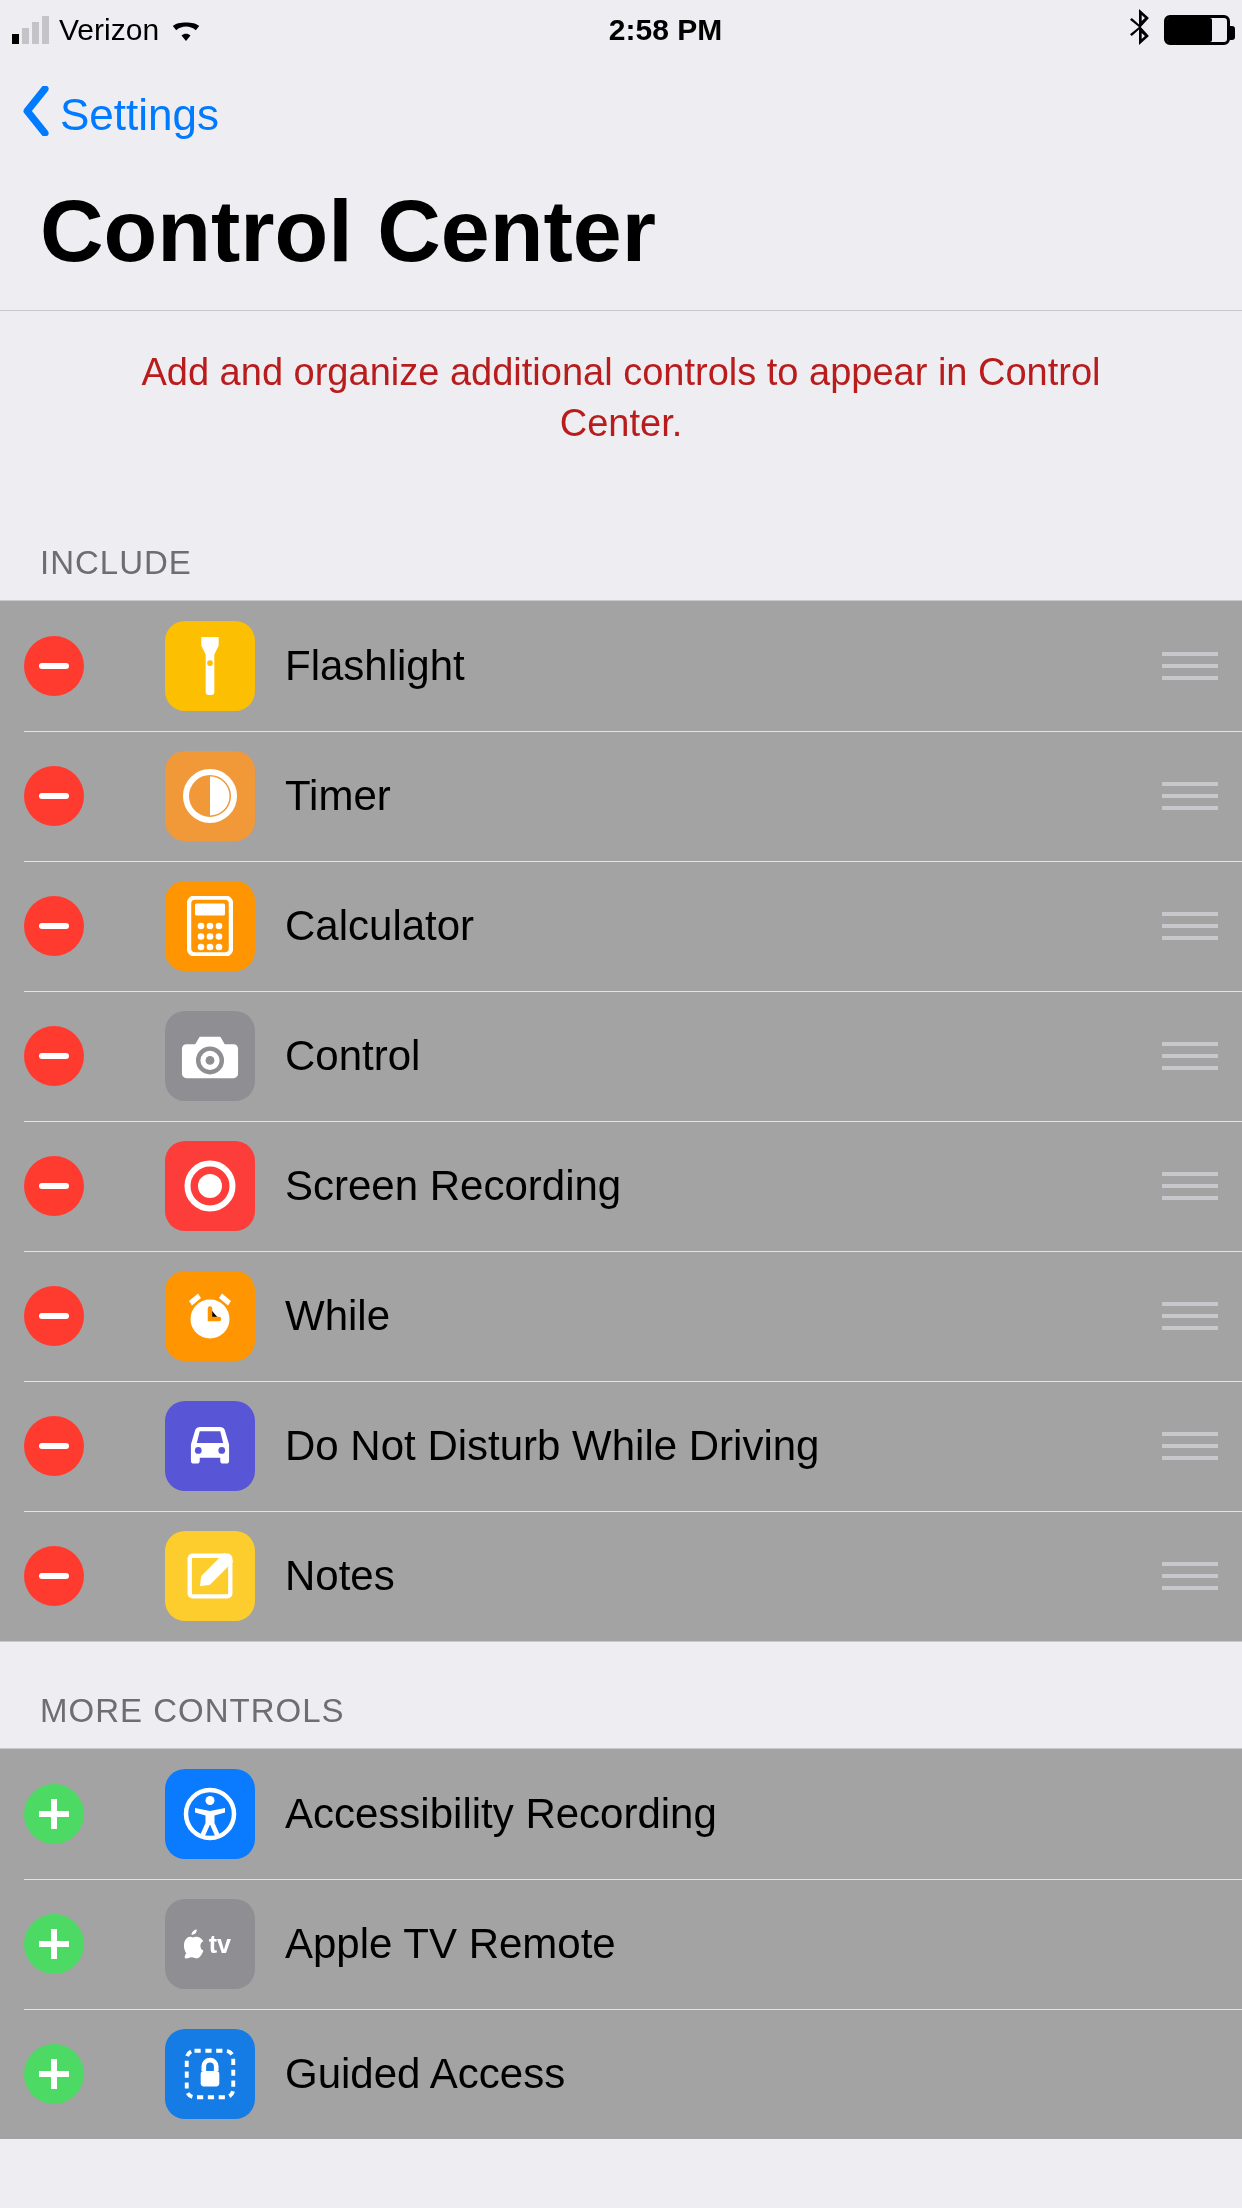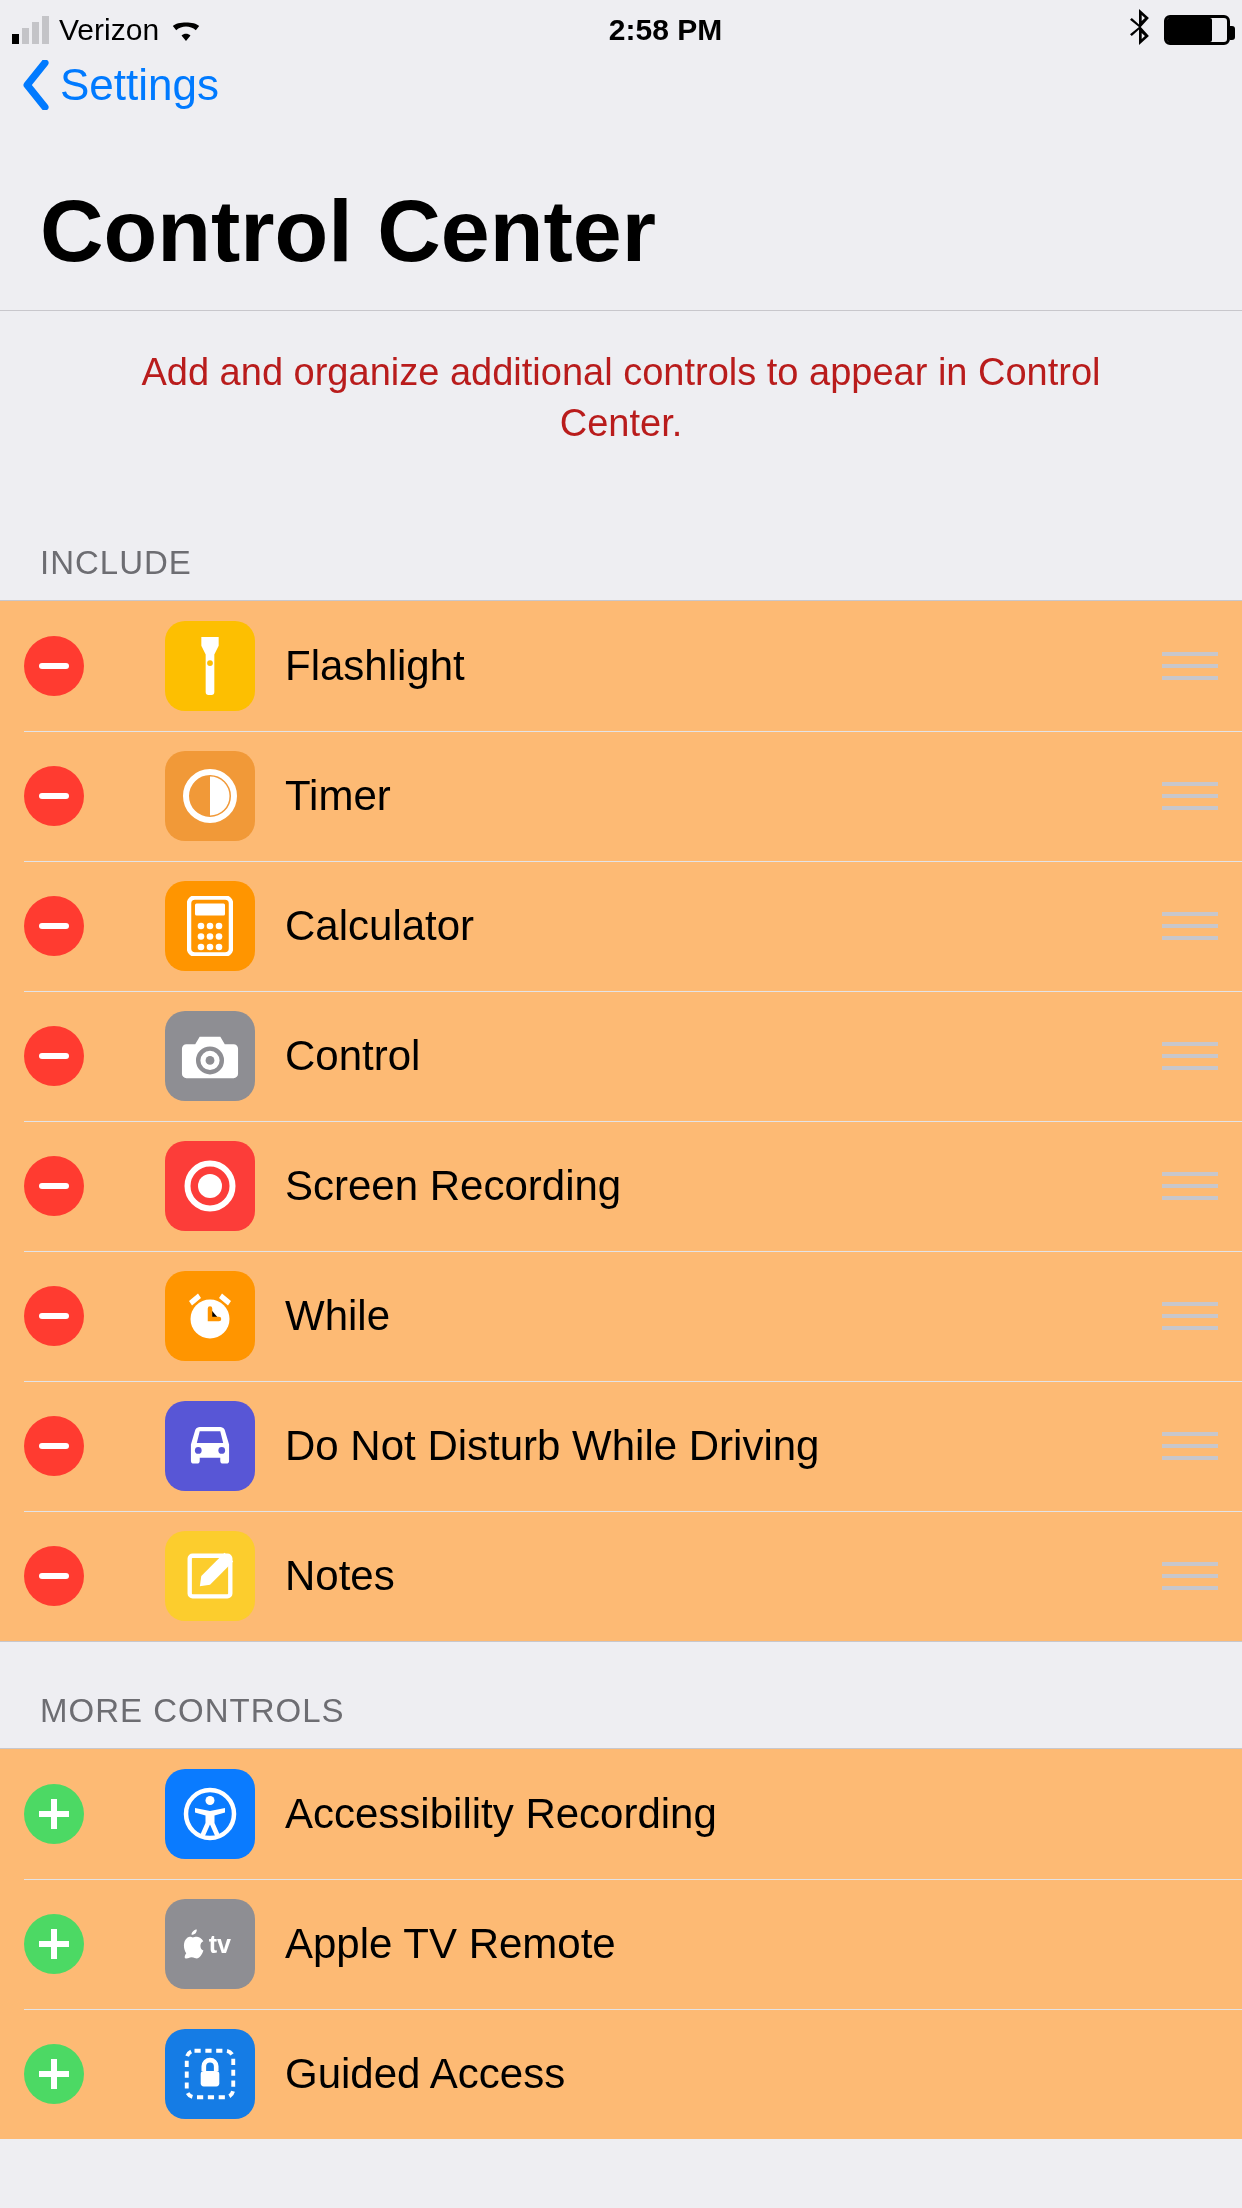--- a/index.html
+++ b/index.html
@@ -25,31 +25,31 @@
   .signal-bars span { width: 7px; background: #c4c4c8; }
   .signal-bars span.on { background: #000; }
   .signal-bars span:nth-child(1){height:10px;} .signal-bars span:nth-child(2){height:16px;}
   .signal-bars span:nth-child(3){height:22px;} .signal-bars span:nth-child(4){height:28px;}
   .wifi-icon, .bt-icon { font-size: 30px; }
   .battery { width:66px; height:30px; border:3px solid #000; border-radius:6px; position:relative; display:flex; align-items:center; }
   .battery::after { content:""; position:absolute; right:-8px; top:8px; width:5px; height:14px; background:#000; border-radius:0 3px 3px 0; }
   .battery-fill { width:75%; height:100%; background:#000; border-radius:2px; }
 
   
-  .back-nav { height:80px; display:flex; align-items:flex-start; padding-left:16px; gap:4px; }
+  .back-nav { height:80px; display:flex; align-items:flex-end; padding-left:16px; gap:4px; }
   .back-nav .chev { color:#007aff; }
   .back-nav .label { color:#007aff; font-size:44px; }
 
   .page-title { font-size:88px; font-weight:700; padding:40px 40px 28px 40px; letter-spacing:0px; }
 
   .hairline { border-top:1px solid #c8c7cc; }
   .desc { font-size:38px; text-align:center; color:#b91c1c; padding:36px 120px 44px 120px; line-height:1.35; }
   .section-header { font-size:33px; letter-spacing:1px; color:#6d6d72; text-transform:uppercase; padding:0 40px 18px 40px; margin-top:50px; }
 
-  .list { background:#fdba74; border-top:1px solid #c8c7cc; border-bottom:1px solid #c8c7cc; }
+  .list { background:#a3a3a3; border-top:1px solid #c8c7cc; border-bottom:1px solid #c8c7cc; }
   .row {
     display:flex; align-items:center;
     height:130px; padding:0 24px;
     position:relative;
   }
   .row + .row::before {
     content:""; position:absolute; left:24px; right:0; top:0;
     border-top:1px solid #e3e3e6;
   }
   .circle-btn {

